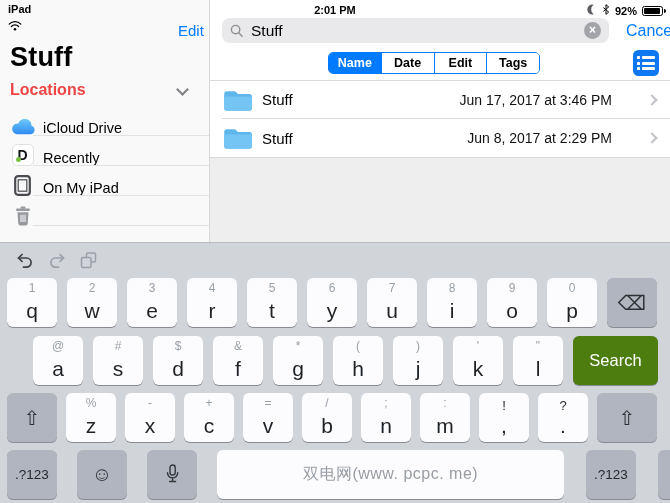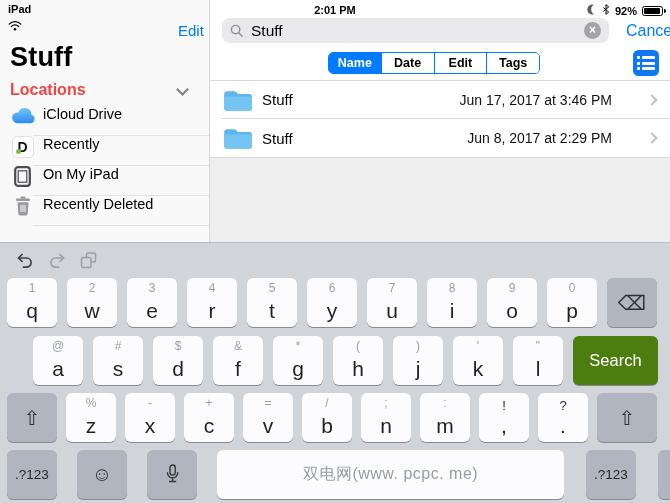--- a/index.html
+++ b/index.html
@@ -16,21 +16,21 @@
   .batt:after { content:""; position:absolute; right:-3.5px; top:2px; width:2px; height:4px; background:#000; border-radius:0 2px 2px 0; }
 
   
   .sidebar { position:absolute; left:0; top:0; width:209px; height:242px; background:#f9f9f9; z-index:1; }
   .v-divider { position:absolute; left:209px; top:0; width:1px; height:242px; background:#d8d8da; z-index:2; }
   .edit-link { position:absolute; left:178px; top:22px; color:#007aff; font-size:15px; cursor:pointer; }
   .browse-title { position:absolute; left:10px; top:42px; font-size:27px; font-weight:bold; color:#000; letter-spacing:.2px; }
   .locations-hdr { position:absolute; left:10px; top:81px; width:190px; font-size:16px; font-weight:bold; color:#ef4444; }
   .chev-down { position:absolute; left:178px; top:85px; width:9px; height:9px; border-right:2px solid #7d7d82; border-bottom:2px solid #7d7d82; transform:rotate(45deg); }
   .side-list { position:absolute; left:0; top:106px; width:209px; }
-  .side-item { position:relative; height:30px; display:flex; align-items:flex-start; }
+  .side-item { position:relative; height:30px; display:flex; align-items:flex-end; }
   .side-item:after { content:""; position:absolute; left:33px; right:0; bottom:0; height:1px; background:#e2e2e4; }
   .sicon { width:27px; margin-left:9px; display:flex; justify-content:center; align-items:center; }
   .slabel { margin-left:7px; font-size:14.5px; color:#000; }
   .doc-ic { position:relative; width:22px; height:22px; background:#fff; border:1px solid #e0e0e3; border-radius:5px; text-align:center; line-height:20px; font-size:14px; font-weight:bold; color:#131418; }
   .doc-ic i { position:absolute; left:3px; bottom:3px; width:5px; height:5px; border-radius:50%; background:#7bc043; }
 
   
   .main { position:absolute; left:210px; top:0; width:460px; height:242px; background:#fff; z-index:1; }
   .searchbar { position:absolute; left:12px; top:18px; width:387px; height:25px; background:#e9e9eb; border-radius:8px; display:flex; align-items:center; }
   .searchbar .mag { margin-left:8px; display:flex; }
@@ -153,21 +153,20 @@
 
       <div class="side-item">
         <span class="sicon">
           <svg width="16" height="20" viewBox="0 0 16 20">
             <rect x="5.5" y="0.6" width="5" height="2.2" rx="1.1" fill="#97999e"></rect>
             <rect x="1" y="2.6" width="14" height="2.4" rx="1.2" fill="#97999e"></rect>
             <path d="M2.5 6.2h11l-.8 11.6a2 2 0 0 1-2 1.8H5.3a2 2 0 0 1-2-1.8Z" fill="#97999e"></path>
             <path d="M6 8.8v7.2M8 8.8v7.2M10 8.8v7.2" stroke="#f4f4f6" stroke-width="1.1"></path>
           </svg>
         </span>
-        <span class="slabel">Recently Deleted</span>
       </div>
 
     </div>
   </div>
   <div class="v-divider"></div>
 
   <div class="main">
     <div class="searchbar">
       <span class="mag">
         <svg width="14" height="14" viewBox="0 0 15 15" fill="none" stroke="#8e9094" stroke-width="1.5" stroke-linecap="round">

